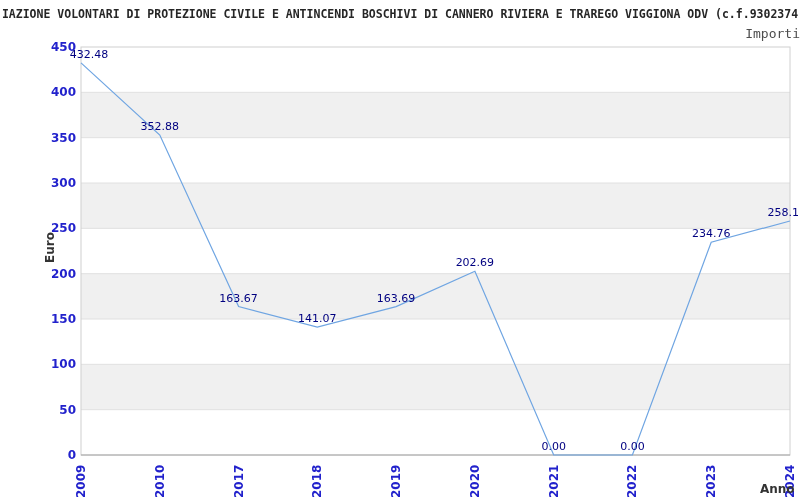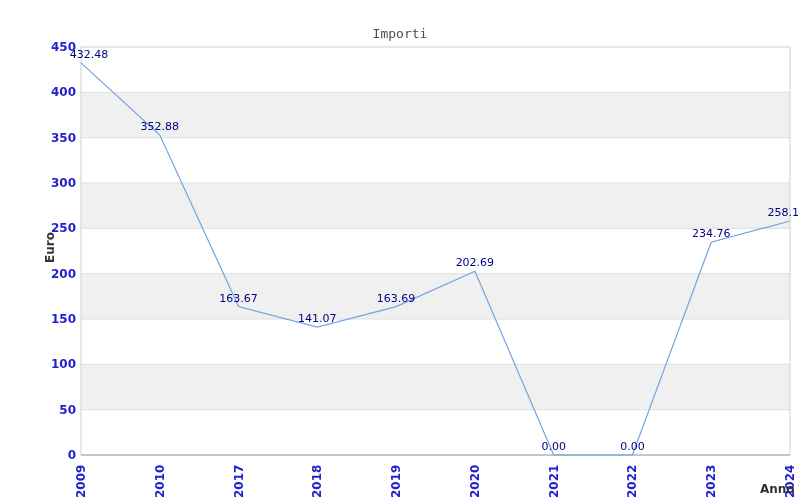--- a/index.html
+++ b/index.html
@@ -15,35 +15,36 @@
     width: 800px;
     text-align: center;
     white-space: nowrap;
     font: bold 11.5px "DejaVu Sans Mono", monospace;
     color: #262626;
     overflow: visible;
   }
   .chart-subtitle {
     position: absolute; top: 26px; left: 0;
     width: 800px;
-    text-align: center;
+    text-align: right;
     white-space: nowrap;
     font: 13px "DejaVu Sans Mono", monospace;
     color: #4d4d4d;
   }
   svg { position: absolute; top: 0; left: 0; }
   .ytick { font: bold 12px "DejaVu Sans", sans-serif; fill: #2222cc; }
   .xtick { font: bold 12px "DejaVu Sans", sans-serif; fill: #2222cc; }
   .pt-label { font: 11px "DejaVu Sans", sans-serif; fill: #000080; }
   .axis-title { font: bold 12px "DejaVu Sans", sans-serif; fill: #333333; }
 </style>
 </head>
 <body>
 
 <div class="stage">
+  <div class="chart-title">IAZIONE VOLONTARI DI PROTEZIONE CIVILE E ANTINCENDI BOSCHIVI DI CANNERO RIVIERA E TRAREGO VIGGIONA ODV (c.f.9302374</div>
   <div class="chart-subtitle">Importi</div>
   <svg id="plot-svg" width="800" height="500" viewBox="0 0 800 500">
       <rect x="81" y="92.33333333333334" width="709" height="45.33333333333334" fill="#f0f0f0"></rect>
       <rect x="81" y="183" width="709" height="45.33333333333334" fill="#f0f0f0"></rect>
       <rect x="81" y="273.66666666666663" width="709" height="45.33333333333337" fill="#f0f0f0"></rect>
       <rect x="81" y="364.3333333333333" width="709" height="45.33333333333337" fill="#f0f0f0"></rect>
       <line x1="81" x2="790" y1="409.6666666666667" y2="409.6666666666667" stroke="#e0e0e0" stroke-width="1"></line>
       <line x1="81" x2="790" y1="364.3333333333333" y2="364.3333333333333" stroke="#e0e0e0" stroke-width="1"></line>
       <line x1="81" x2="790" y1="319" y2="319" stroke="#e0e0e0" stroke-width="1"></line>
       <line x1="81" x2="790" y1="273.66666666666663" y2="273.66666666666663" stroke="#e0e0e0" stroke-width="1"></line>

